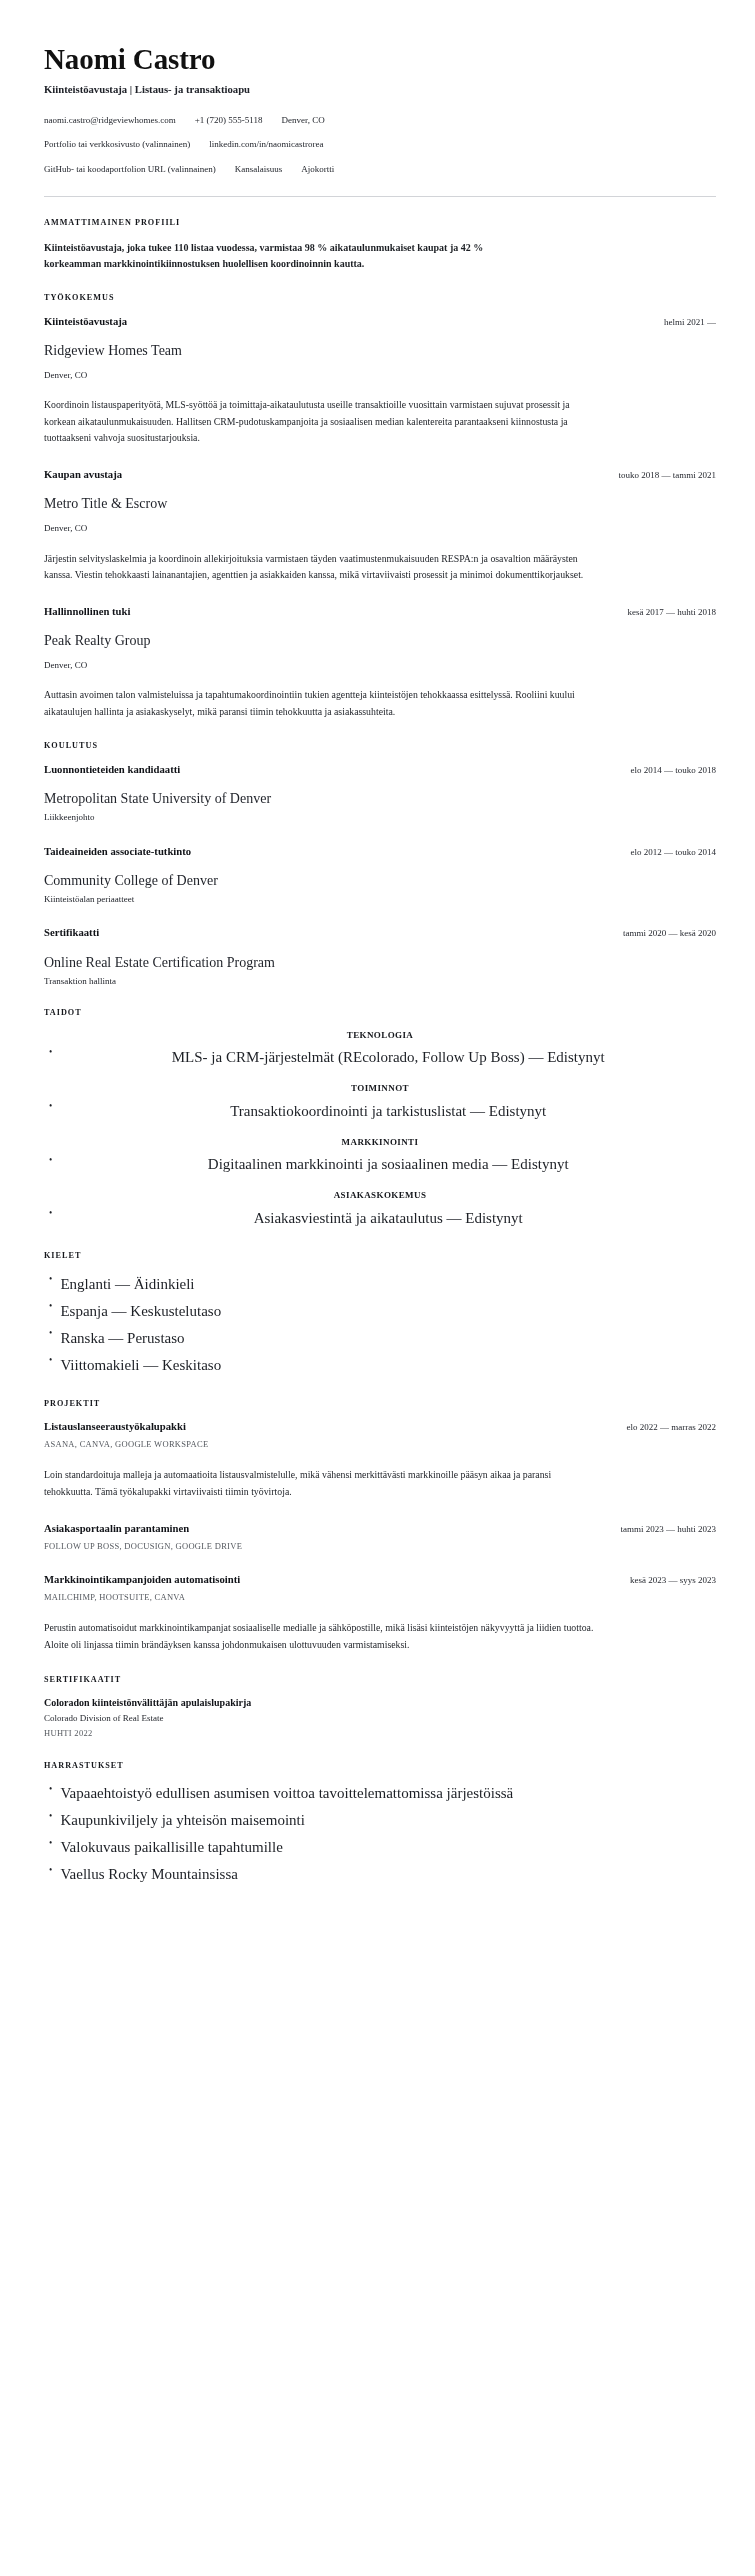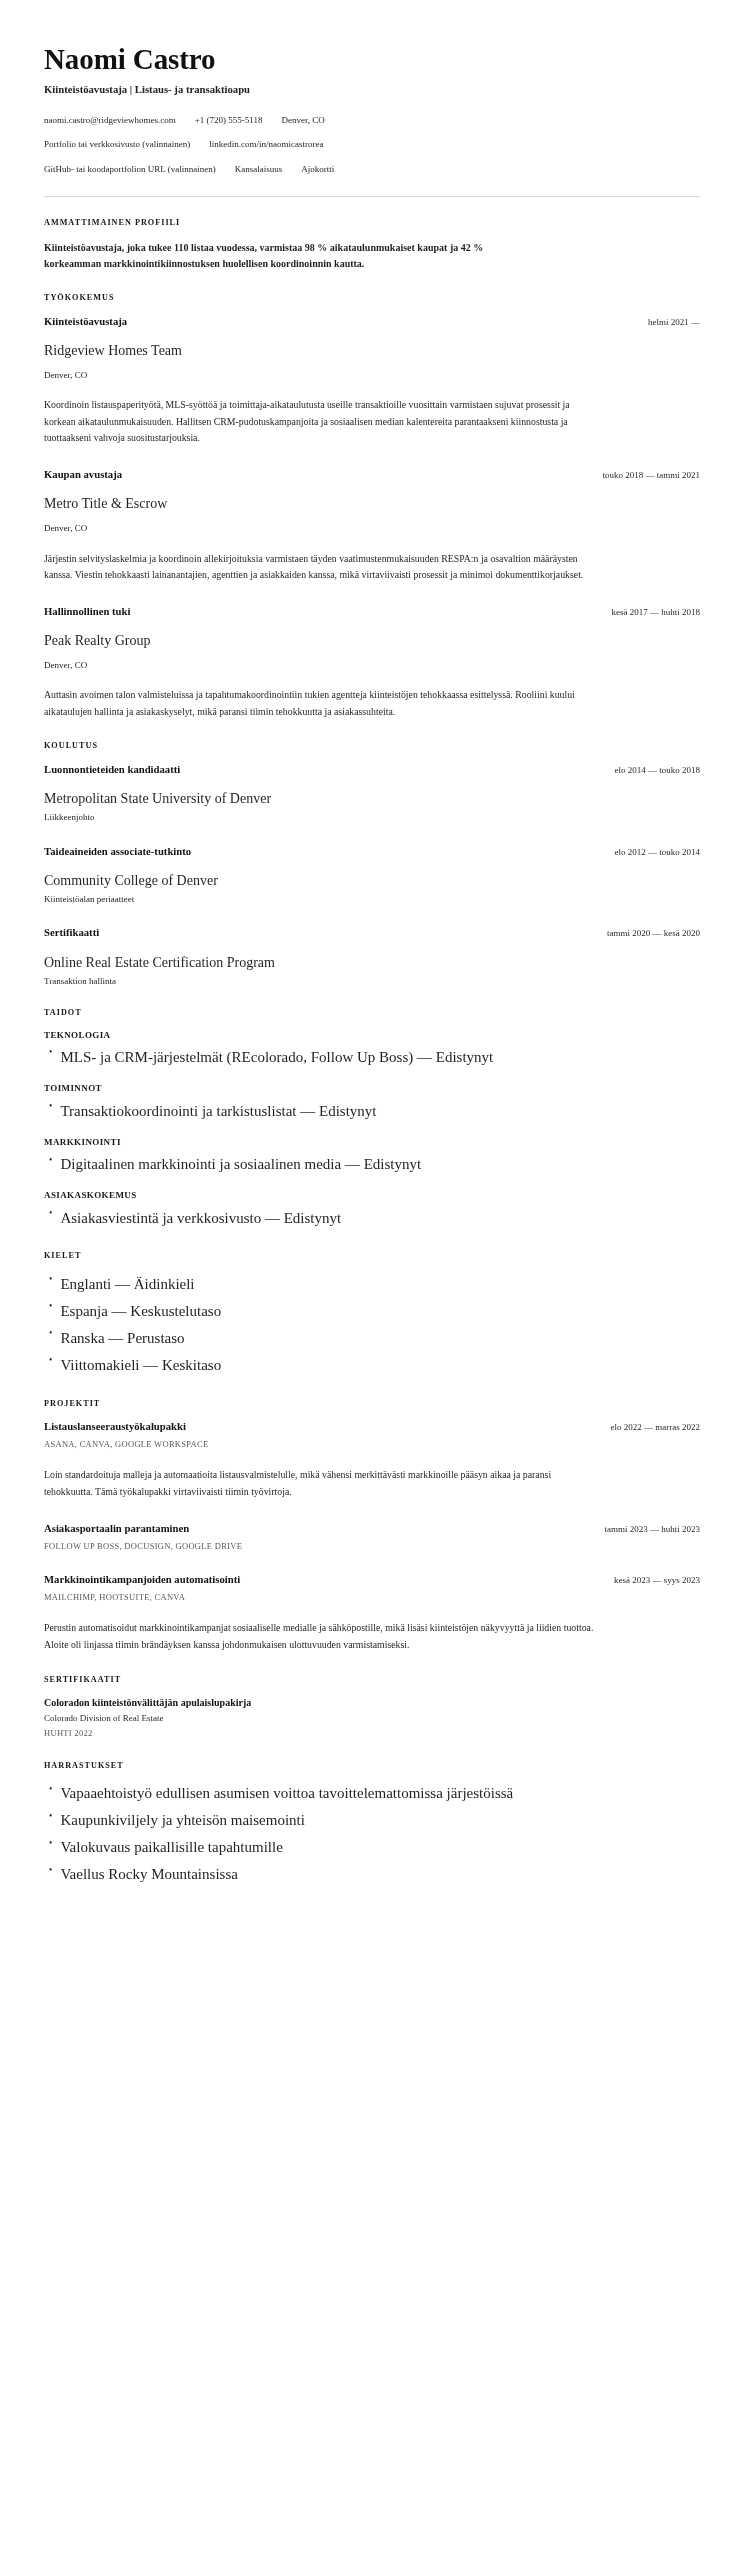--- a/index.html
+++ b/index.html
@@ -10,21 +10,21 @@
   }
   body {
     font-family: "Liberation Serif", "DejaVu Serif", serif;
     color: #1a1a1a;
     -webkit-font-smoothing: antialiased;
   }
   .page {
     width: 756px;
     min-height: 2576px;
     box-sizing: border-box;
-    padding: 44px 56px 25px 44px;
+    padding: 44px 40px 25px 44px;
     background: #ffffff;
     position: relative;
   }
 
   
   .name {
     font-size: 29px;
     font-weight: 700;
     letter-spacing: -0.1px;
     line-height: 1.05;
@@ -128,21 +128,21 @@
   .entry-stack {
     font-size: 8.5px;
     color: #55595f;
     margin-top: 5.7px;
     text-transform: uppercase;
     letter-spacing: 0.3px;
     line-height: 1.35;
   }
 
   
-  .skill-group { margin-bottom: 14px; }
+  .skill-group { margin-bottom: 14px; text-align: center; }
   .skill-group:last-child { margin-bottom: 0; }
   .skill-group-title {
     font-size: 9px;
     font-weight: 700;
     letter-spacing: 0.4px;
     text-transform: uppercase;
     color: #15171c;
     margin: 0 0 6.3px 0;
   }
   ul.bullets {
@@ -312,21 +312,21 @@
     <div class="skill-group">
       <h3 class="skill-group-title">MARKKINOINTI</h3>
       <ul class="bullets">
         <li>Digitaalinen markkinointi ja sosiaalinen media — Edistynyt</li>
       </ul>
     </div>
 
     <div class="skill-group">
       <h3 class="skill-group-title">ASIAKASKOKEMUS</h3>
       <ul class="bullets">
-        <li>Asiakasviestintä ja verkkosivusto — Edistynyt</li>
+        <li>Asiakasviestintä ja aikataulutus — Edistynyt</li>
       </ul>
     </div>
   </section>
 
   <section class="section">
     <h2 class="section-title">KIELET</h2>
     <ul class="bullets lang-list">
       <li>Englanti — Äidinkieli</li>
       <li>Espanja — Keskustelutaso</li>
       <li>Ranska — Perustaso</li>

